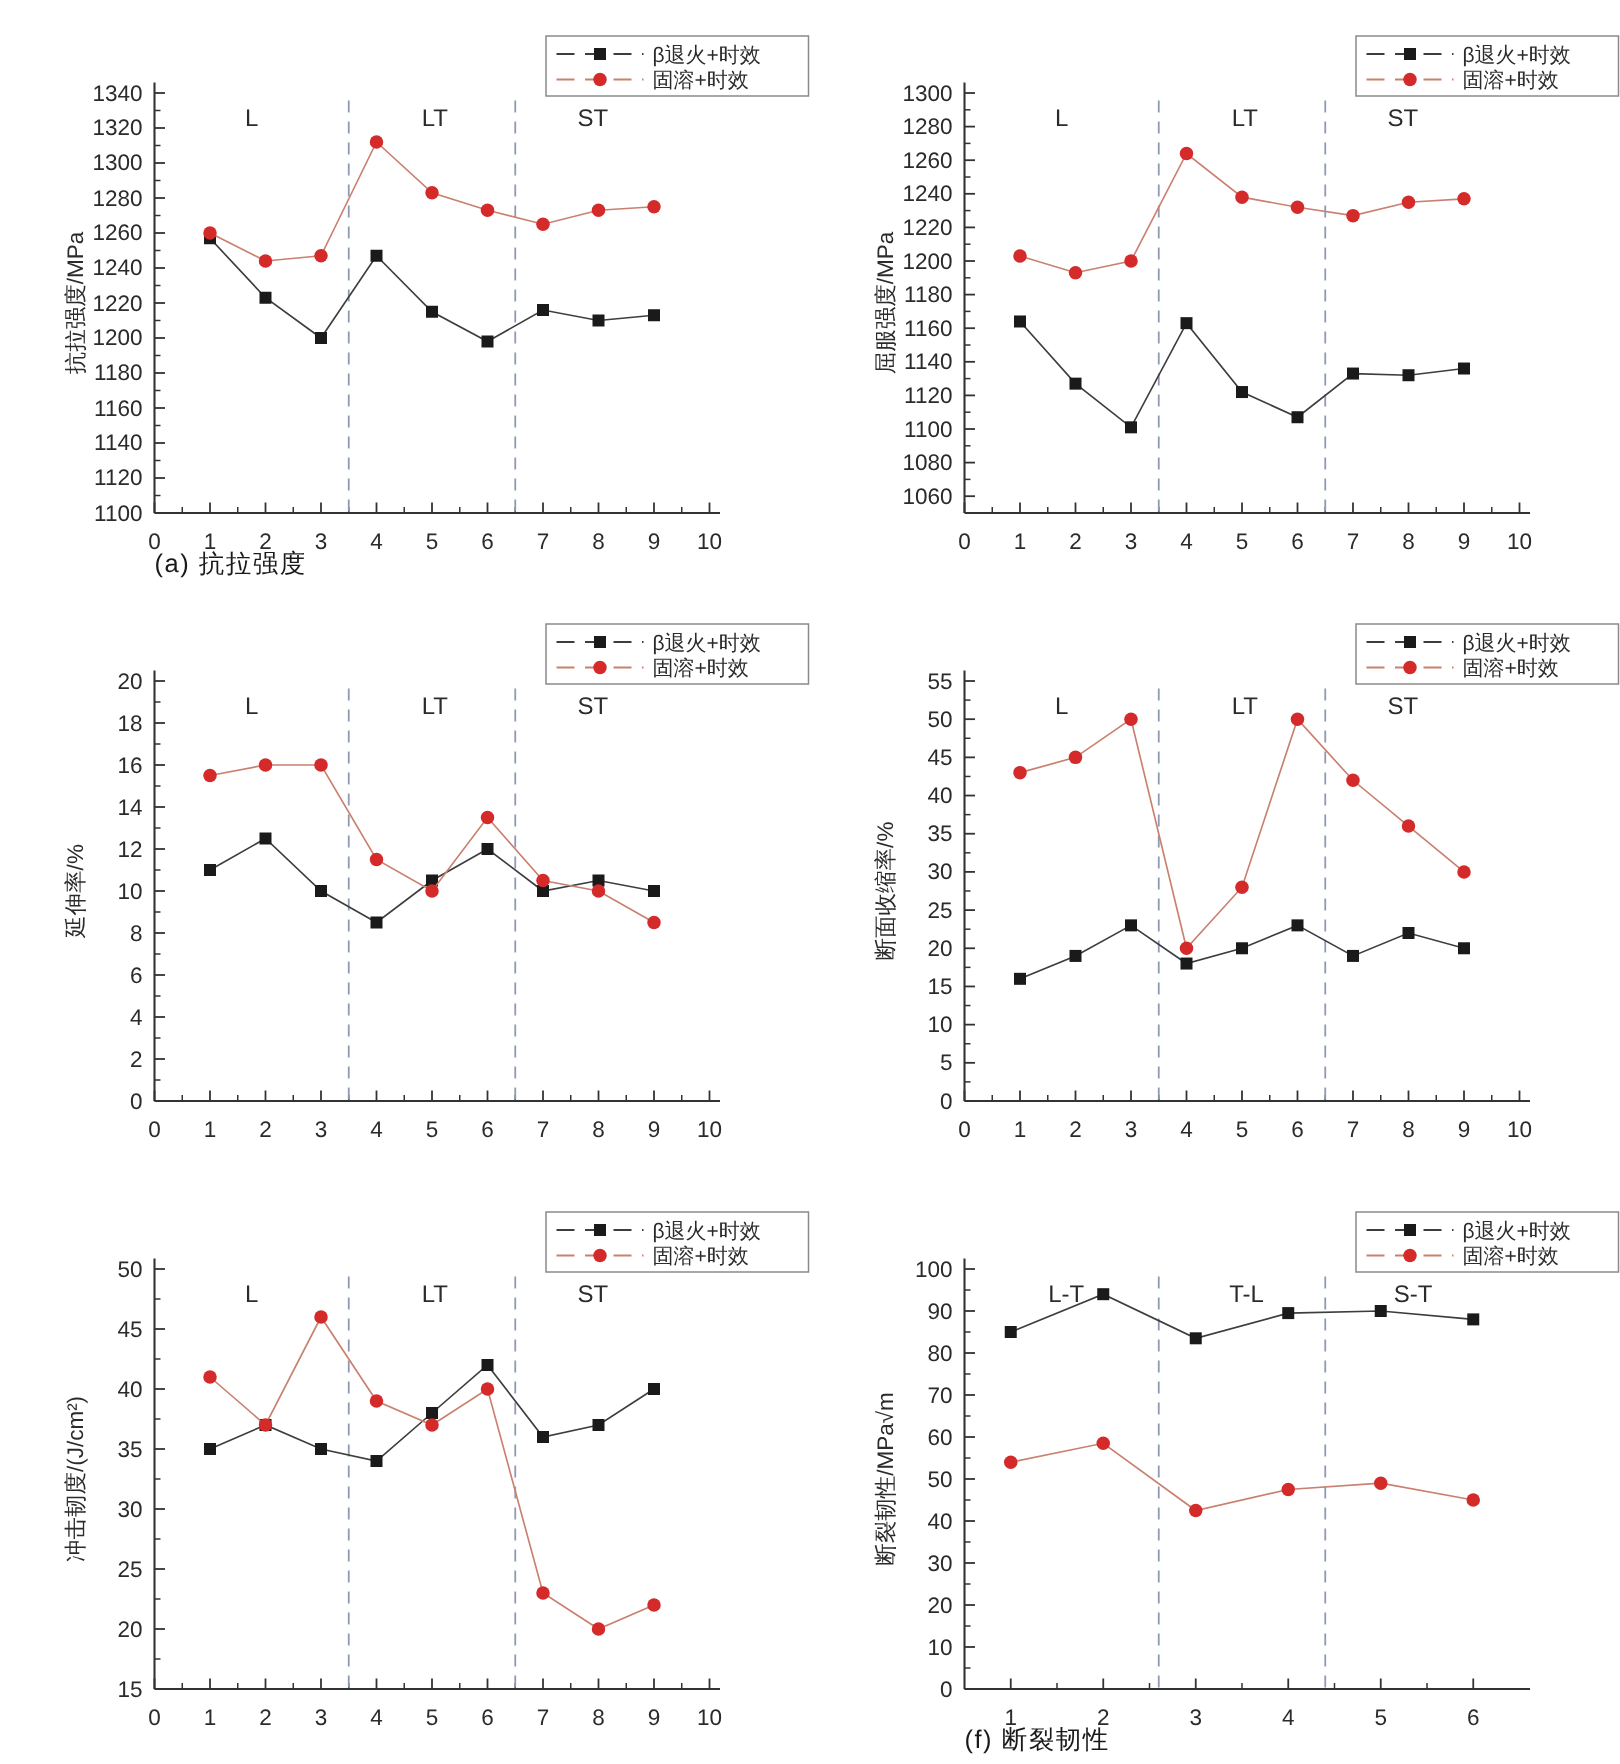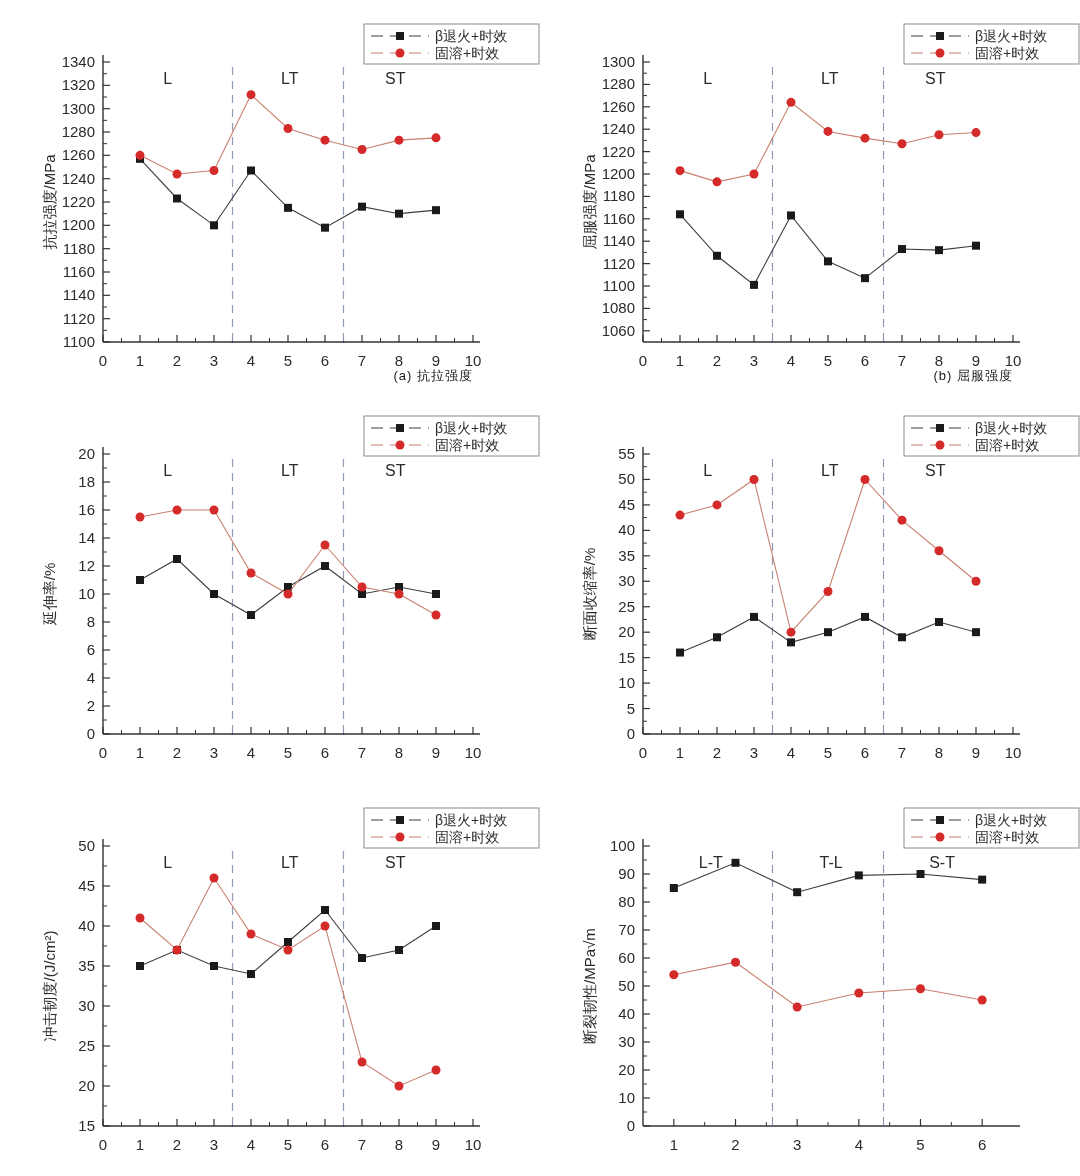--- a/index.html
+++ b/index.html
@@ -2,21 +2,21 @@
 <html><head>
 <meta charset="utf-8">
 <style>
   html,body{margin:0;padding:0;background:#ffffff;}
   body{width:1080px;height:1176px;font-family:"Liberation Sans","DejaVu Sans",sans-serif;}
   .figure{width:1080px;height:1176px;display:grid;grid-template-columns:540px 540px;grid-template-rows:392px 392px 392px;background:#fff;}
   .panel{position:relative;width:540px;height:392px;}
   .panel svg{position:absolute;left:0;top:0;}
   .panel-title{
     position:absolute;left:103px;top:363px;width:370px;height:26px;
-    text-align:right;font-size:13px;line-height:26px;color:#1a1a1a;letter-spacing:1px;
+    text-align:left;font-size:17px;line-height:26px;color:#1a1a1a;letter-spacing:1px;
   }
   svg text{font-family:"Liberation Sans","DejaVu Sans",sans-serif;}
 </style>
 </head>
 <body>
 
 <div class="figure">
   <div class="panel">
     <svg width="540" height="392">
         <line x1="103" y1="342" x2="103" y2="55" stroke="#333333" stroke-width="1.4"></line>
@@ -228,21 +228,20 @@
         <circle cx="436" cy="132.56" r="4.5" fill="#d42a2a"></circle>
         <rect x="364" y="24" width="175" height="40" fill="#ffffff" stroke="#8a8a8a" stroke-width="1"></rect>
         <line x1="371" y1="36" x2="429" y2="36" stroke="#3d3d3d" stroke-width="1.2" stroke-dasharray="12 7"></line>
         <rect x="396" y="32" width="8" height="8" fill="#1a1a1a"></rect>
         <text x="435" y="41" text-anchor="start" font-size="14" fill="#2b2b2b">β退火+时效</text>
         <line x1="371" y1="53" x2="429" y2="53" stroke="#c9806f" stroke-width="1.2" stroke-dasharray="12 7"></line>
         <circle cx="400" cy="53" r="4.5" fill="#d42a2a"></circle>
         <text x="435" y="58" text-anchor="start" font-size="14" fill="#2b2b2b">固溶+时效</text>
         <text x="0" y="0" text-anchor="middle" font-size="15" fill="#2b2b2b" transform="translate(55 202) rotate(-90)">屈服强度/MPa</text>
       </svg>
-    <div class="panel-title">(b) 屈服强度</div>
   </div>
   <div class="panel">
     <svg width="540" height="392">
         <line x1="103" y1="342" x2="103" y2="55" stroke="#333333" stroke-width="1.4"></line>
         <line x1="103" y1="342" x2="480" y2="342" stroke="#333333" stroke-width="1.4"></line>
         <line x1="103" y1="342" x2="110" y2="342" stroke="#333333" stroke-width="1.2"></line>
         <text x="95" y="347" text-anchor="end" font-size="15" fill="#2b2b2b">0</text>
         <line x1="103" y1="314" x2="110" y2="314" stroke="#333333" stroke-width="1.2"></line>
         <text x="95" y="319" text-anchor="end" font-size="15" fill="#2b2b2b">2</text>
         <line x1="103" y1="328" x2="107" y2="328" stroke="#333333" stroke-width="1"></line>
@@ -614,14 +613,15 @@
         <circle cx="442.16666666666663" cy="216" r="4.5" fill="#d42a2a"></circle>
         <rect x="364" y="24" width="175" height="40" fill="#ffffff" stroke="#8a8a8a" stroke-width="1"></rect>
         <line x1="371" y1="36" x2="429" y2="36" stroke="#3d3d3d" stroke-width="1.2" stroke-dasharray="12 7"></line>
         <rect x="396" y="32" width="8" height="8" fill="#1a1a1a"></rect>
         <text x="435" y="41" text-anchor="start" font-size="14" fill="#2b2b2b">β退火+时效</text>
         <line x1="371" y1="53" x2="429" y2="53" stroke="#c9806f" stroke-width="1.2" stroke-dasharray="12 7"></line>
         <circle cx="400" cy="53" r="4.5" fill="#d42a2a"></circle>
         <text x="435" y="58" text-anchor="start" font-size="14" fill="#2b2b2b">固溶+时效</text>
         <text x="0" y="0" text-anchor="middle" font-size="15" fill="#2b2b2b" transform="translate(55 202) rotate(-90)">断裂韧性/MPa√m</text>
       </svg>
+    <div class="panel-title">(f) 断裂韧性</div>
   </div>
 </div>
 
 </body></html>

